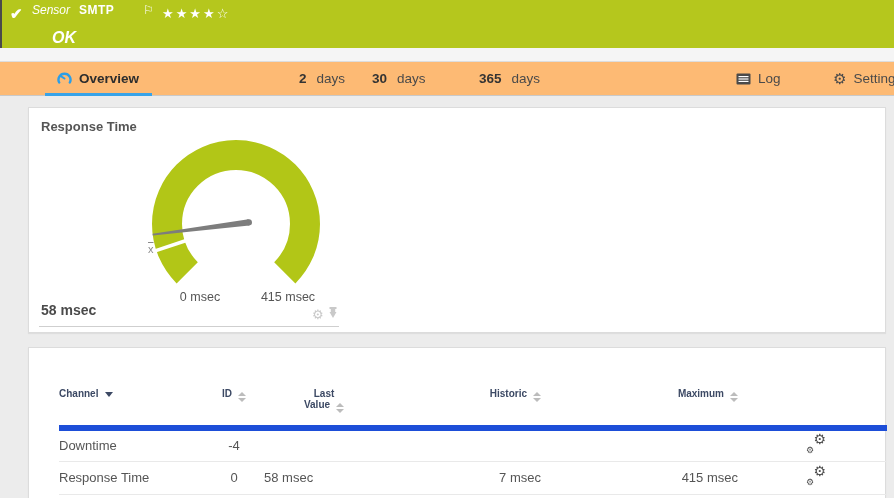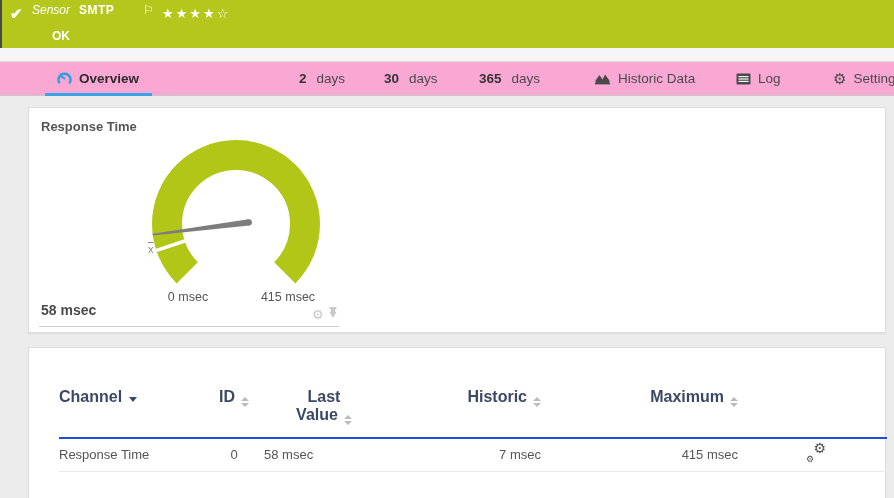--- a/index.html
+++ b/index.html
@@ -9,49 +9,49 @@
     background:#ececec; font-family:"Liberation Sans", sans-serif;
   }
   
   .hdr { position:absolute; top:0; left:0; width:894px; height:48px; background:#b5c71d; border-left:2px solid #4a4a4a; }
   .hdr-check { position:absolute; left:8px; top:5px; color:#fff; font-size:15px; font-weight:bold; }
   .hdr-title { position:absolute; left:30px; top:3px; color:#fff; font-size:12px; white-space:nowrap; }
   .hdr-kind { font-style:italic; font-weight:400; margin-right:9px; }
   .hdr-name { font-weight:700; letter-spacing:.5px; }
   .hdr-flag { position:absolute; left:141px; top:3px; color:#fff; font-size:12px; }
   .hdr-stars { position:absolute; left:160px; top:6px; color:#fff; font-size:13px; letter-spacing:2px; white-space:nowrap; }
-  .hdr-status { position:absolute; left:50px; top:29px; color:#fff; font-size:12px; font-weight:700; }
+  .hdr-status { position:absolute; left:50px; top:29px; color:#fff; font-size:16px; font-weight:700;font-style:italic; }
   
   .substrip { position:absolute; top:48px; left:0; width:894px; height:14px; background:#f5f5f5; border-bottom:1px solid #ddd; }
-  .tabbar { position:absolute; top:62px; left:0; width:894px; height:34px; background:#f9a8d4; border-bottom:1px solid #c9c9c9; }
+  .tabbar { position:absolute; top:62px; left:0; width:894px; height:34px; background:#fdba74; border-bottom:1px solid #c9c9c9; }
   .tab { position:absolute; top:0; height:33px; display:flex; align-items:center; gap:7px; font-size:13.5px; color:#4a4a4a; cursor:pointer; white-space:nowrap; }
   .tab .num { font-weight:700; color:#333; margin-right:3px; }
   .tab.active { color:#2d2d2d; font-weight:700; }
   .tab-underline { position:absolute; left:45px; bottom:-1px; width:107px; height:3px; background:#38a3e8; }
   .ticon { display:inline-flex; align-items:center; }
   .gear-glyph { font-size:15px; color:#4a4a4a; line-height:1; }
   
   .card { position:absolute; left:28px; width:858px; background:#fff; border:1px solid #dcdcdc; box-shadow:0 1px 1px rgba(0,0,0,.06); }
   .card1 { top:107px; height:226px; }
   .card2 { top:347px; height:170px; }
   
   .gauge-title { position:absolute; left:12px; top:11px; font-size:13px; font-weight:700; color:#555; }
   .gauge-svg { position:absolute; left:117px; top:28px; }
   .scale-label { position:absolute; top:182px; width:80px; text-align:center; font-size:12.5px; color:#555; }
-  .scale-min { left:119px; }
+  .scale-min { left:131px; }
   .scale-max { left:219px; }
   .avg-label { position:absolute; left:119px; top:135px; color:#8a8a8a; font-size:11px; text-decoration:overline; }
   .current-value { position:absolute; left:12px; top:194px; font-size:14px; font-weight:700; color:#4a4a4a; }
   .mini-icons { position:absolute; left:283px; top:197px; display:flex; gap:4px; align-items:center; }
   .mini-gear { color:#c9c9c9; font-size:13px; line-height:1; }
   .gauge-divider { position:absolute; left:10px; top:218px; width:300px; height:1px; background:#cfcfcf; }
   
   table { border-collapse:collapse; margin:32px 0 0 30px; width:828px; table-layout:fixed; font-size:13px; color:#555; }
   th, td { padding:0; }
-  thead th { font-weight:700; color:#3c4964; vertical-align:top; padding-top:8px; padding-bottom:12px; border-bottom:2px solid #1d4ed8; font-size:16px; cursor:pointer; }
+  thead th { font-weight:700; color:#3c4964; vertical-align:top; padding-top:8px; padding-bottom:12px; border-bottom:6px solid #1d4ed8; font-size:10px; cursor:pointer; }
   .al { text-align:left; } .ar { text-align:right; } .ac { }
   .pad-id { padding-right:10px;text-align:center; } .pad-min { padding-right:28px; } .pad-max { padding-right:26px; }
   tbody td { height:33px; border-bottom:1px solid #e9e9e9; }
   .sort { display:inline-flex; flex-direction:column; gap:2px; margin-left:6px; vertical-align:1px; }
   .sort i { display:block; width:0; height:0; border-left:4px solid transparent; border-right:4px solid transparent; }
   .sort .up { border-bottom:4px solid #bcbcbc; }
   .sort .dn { border-top:4px solid #bcbcbc; }
   .sorted-caret { display:inline-block; width:0; height:0; border-left:4px solid transparent; border-right:4px solid transparent; border-top:5px solid #3c4964; margin-left:7px; }
   .gears { position:relative; width:22px; height:19px; display:inline-block; cursor:pointer; }
   .gears .g1 { position:absolute; right:1px; top:-3px; font-size:14px; color:#4f4f4f; line-height:1; }
@@ -82,39 +82,30 @@
     <span>Overview</span>
   </div>
   <div class="tab-underline"></div>
 
 
   <div class="tab" style="left:299px;">
     <span class="num">2</span>
     <span>days</span>
   </div>
 
-  <div class="tab" style="left:384px;">
+  <div class="tab" style="left:372px;">
     <span class="num">30</span>
     <span>days</span>
   </div>
 
   <div class="tab" style="left:479px;">
     <span class="num">365</span>
     <span>days</span>
   </div>
 
-  <div class="tab" style="left:594px;">
-    <span class="ticon">
-      <svg width="17" height="13" viewBox="0 0 17 13">
-          <path d="M1.5 12 L1.5 8.5 L5.5 3 L8.5 7.5 L11 2.5 L15.5 8.5 L15.5 12 Z" fill="#4a4a4a"></path>
-          <rect x="1" y="11" width="15" height="1.4" fill="#4a4a4a"></rect>
-        </svg>
-    </span>
-    <span>Historic Data</span>
-  </div>
 
   <div class="tab" style="left:736px;">
     <span class="ticon">
       <svg width="15" height="12" viewBox="0 0 15 12">
           <rect x="0.5" y="0.5" width="14" height="11" rx="1" fill="#4a4a4a"></rect>
           <rect x="2.5" y="3" width="10" height="1.2" fill="#fff"></rect>
           <rect x="2.5" y="5.4" width="10" height="1.2" fill="#fff"></rect>
           <rect x="2.5" y="7.8" width="10" height="1.2" fill="#fff"></rect>
         </svg>
     </span>
@@ -197,20 +188,28 @@
           <span>Maximum</span><span class="sort">
               <i class="up"></i>
               <i class="dn"></i>
             </span>
         </th>
         <th></th>
       </tr>
     </thead>
     <tbody>
       <tr>
+        <td class="al">Downtime</td>
+        <td class="ar pad-id">-4</td>
+        <td class="ac"></td>
+        <td class="ar pad-min"></td>
+        <td class="ar pad-max"></td>
+        <td class="act-cell"><span class="gears"><span class="g1">⚙</span><span class="g2">⚙</span></span></td>
+      </tr>
+      <tr>
         <td class="al">Response Time</td>
         <td class="ar pad-id">0</td>
         <td class="ac">58 msec</td>
         <td class="ar pad-min">7 msec</td>
         <td class="ar pad-max">415 msec</td>
         <td class="act-cell"><span class="gears"><span class="g1">⚙</span><span class="g2">⚙</span></span></td>
       </tr>
     </tbody>
   </table>
 </div>

